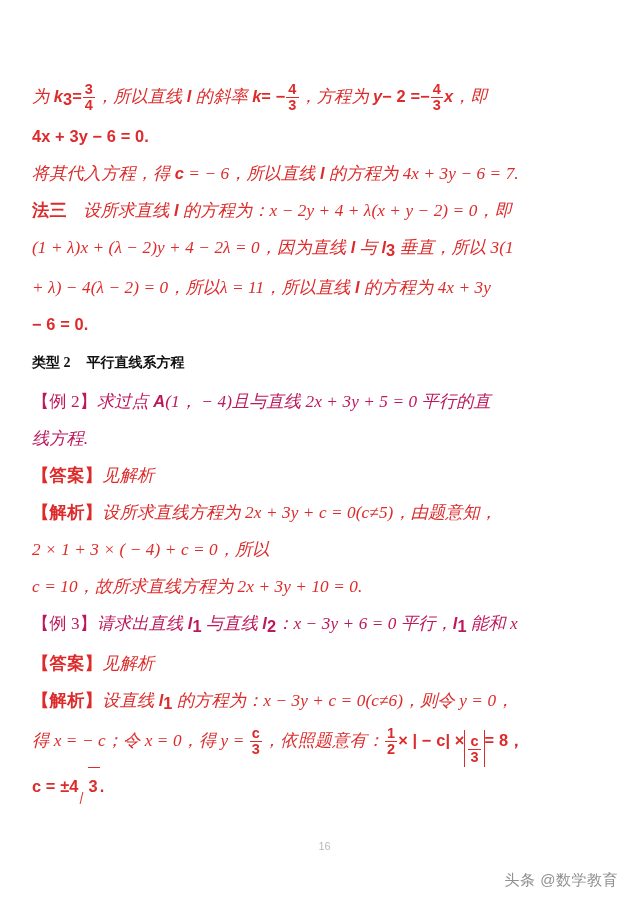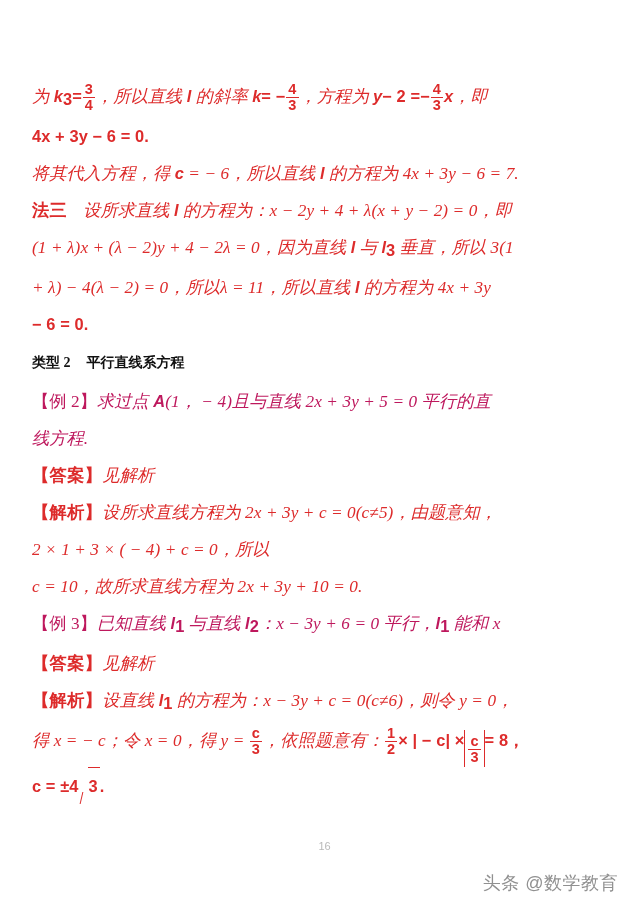--- a/index.html
+++ b/index.html
@@ -124,21 +124,21 @@
     font-size: 11px;
     color: #b9b9b9;
     font-family: "Liberation Sans", sans-serif;
     padding-left: 9px;
   }
 
   .watermark {
     position: absolute;
     right: 22px;
     top: 871px;
-    font-size: 18px;
+    font-size: 15px;
     color: #7d7d7d;
     font-family: "Liberation Sans", sans-serif;
     letter-spacing: .5px;
     opacity: .85;
     white-space: nowrap;
     text-align: right;
   }
 </style>
 </head>
 <body>
@@ -188,21 +188,21 @@
     <span class="tag">【解析】</span><span class="mi">设所求直线方程为 2x + 3y + c = 0(c≠5)，由题意知，</span>
   </div>
   <div class="line">
     <span class="mi">2 × 1 + 3 × ( − 4) + c = 0，所以</span>
   </div>
   <div class="line">
     <span class="mi">c = 10，故所求直线方程为 2x + 3y + 10 = 0.</span>
   </div>
 
   <div class="line black">
-    <span>【例 3】</span><span class="mi">已知直线 </span><span class="mi b">l</span><sub class="mn">1</sub><span class="mi"> 与直线 </span><span class="mi b">l</span><sub class="mn">2</sub><span class="mi">：x − 3y + 6 = 0 平行，</span><span class="mi b">l</span><sub class="mn">1</sub><span class="mi"> 能和 x</span>
+    <span>【例 3】</span><span class="mi">请求出直线 </span><span class="mi b">l</span><sub class="mn">1</sub><span class="mi"> 与直线 </span><span class="mi b">l</span><sub class="mn">2</sub><span class="mi">：x − 3y + 6 = 0 平行，</span><span class="mi b">l</span><sub class="mn">1</sub><span class="mi"> 能和 x</span>
   </div>
 
   <div class="line">
     <span class="tag">【答案】</span><span class="mi">见解析</span>
   </div>
   <div class="line">
     <span class="tag">【解析】</span><span class="mi">设直线 </span><span class="mi b">l</span><sub class="mn">1</sub><span class="mi"> 的方程为：x − 3y + c = 0(c≠6)，则令 y = 0，</span>
   </div>
   <div class="line">
     <span class="mi">得 x = − c；令 x = 0，得 y = </span><span class="frac"><span class="num">c</span><span class="den">3</span></span><span class="mi">，依照题意有：</span><span class="frac"><span class="num">1</span><span class="den">2</span></span><span class="mo">× | − c| ×</span><span class="absbar"><span class="frac"><span class="num">c</span><span class="den">3</span></span></span><span class="mo">= 8，</span>

